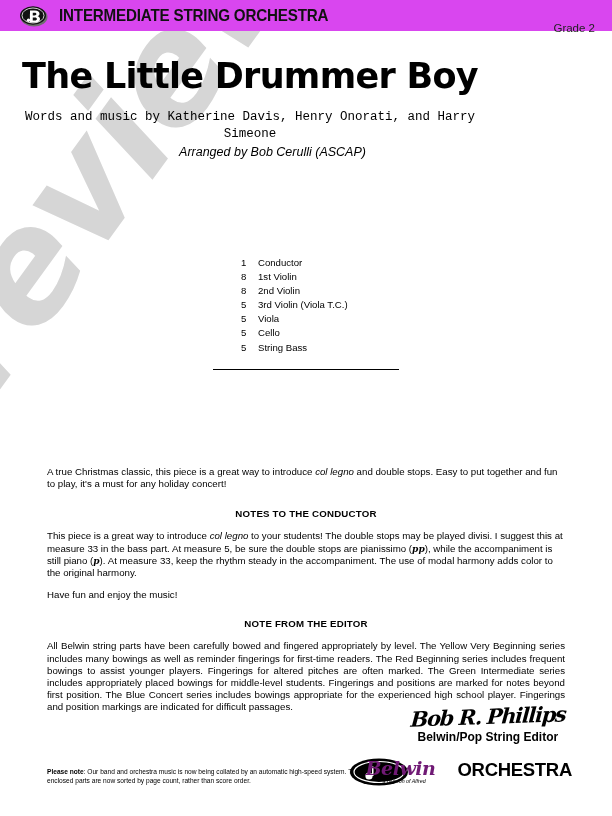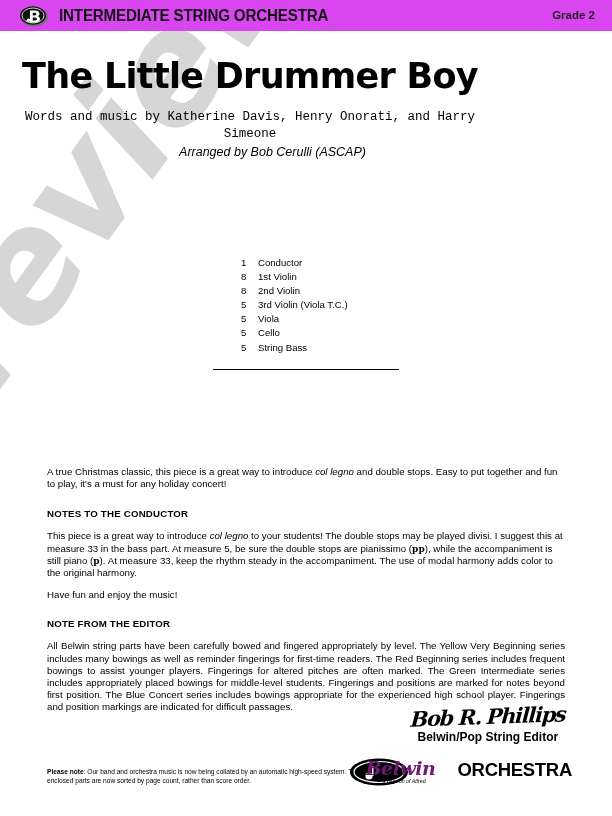--- a/index.html
+++ b/index.html
@@ -67,25 +67,24 @@
     letter-spacing: -0.2px;
     color: #111111;
     font-family: "Liberation Sans Narrow", "Liberation Sans", sans-serif;
     transform: scaleX(0.92);
     transform-origin: left center;
     white-space: nowrap;
   }
   #header-grade {
     position: absolute;
     right: 17px;
-    top: 9px;
+    top: 22px;
     font-size: 11.5px;
     color: #222222;
     white-space: nowrap;
-    font-weight: bold;
   }
 
   
   #title-block {
     position: absolute;
     left: 0;
     top: 58px;
     width: 500px;
     text-align: center;
     z-index: 2;
@@ -172,30 +171,31 @@
     line-height: 12.2px;
     text-align: left;
     margin: 0;
   }
   .para.justify {
     text-align: justify;
   }
   .section-heading {
     font-size: 9.7px;
     font-weight: bold;
-    text-align: left;
+    text-align: center;
     letter-spacing: 0.2px;
   }
   .gap-a { height: 18px; }
   .gap-b { height: 11px; }
   .gap-c { height: 10px; }
   .gap-d { height: 17px; }
   .ital { font-style: italic; }
   .dyn {
     font-family: "DejaVu Serif", serif;
+    font-style: italic;
     font-weight: bold;
     font-size: 9px;
   }
 
   
   #signature-block {
     position: absolute;
     right: 47px;
     top: 706px;
     text-align: center;

